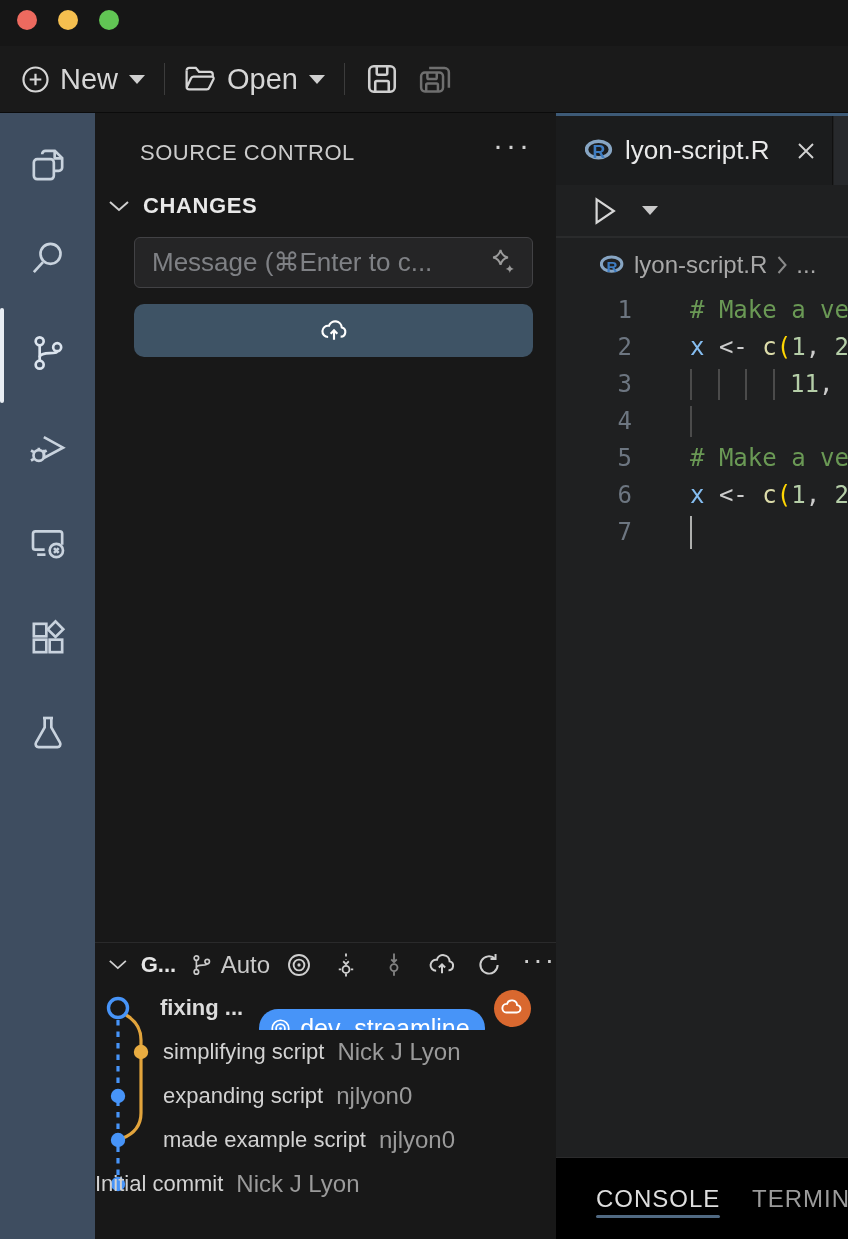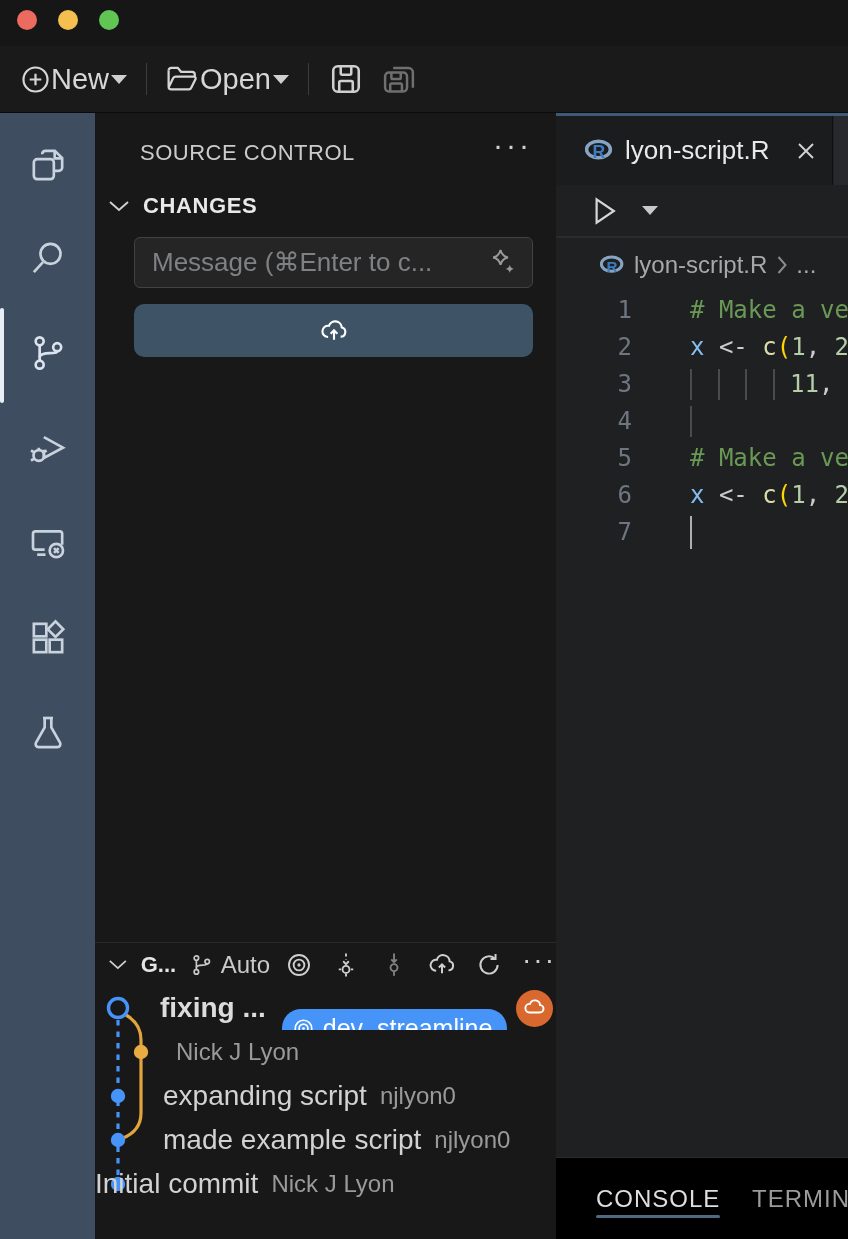--- a/index.html
+++ b/index.html
@@ -11,21 +11,21 @@
   }
   svg { display:block; }
 
   
   .titlebar { position:absolute; left:0; top:0; width:848px; height:46px; background:#161616; }
   .tl { position:absolute; top:10px; width:20px; height:20px; border-radius:50%; }
 
   
   .toolbar { position:absolute; left:0; top:46px; width:848px; height:67px; background:#1a1a1a;
     border-bottom:1px solid #0b0b0b; display:flex; align-items:center; padding-left:20px; }
-  .tb-item { display:flex; align-items:center; color:#d6d6d6; font-size:29px; cursor:default; }
+  .tb-item { display:flex; align-items:center; gap:9px; color:#d6d6d6; font-size:29px; cursor:default; }
   .tb-sep { width:1px; height:32px; background:#3c3c3c; margin:0 19px; }
   .caret { width:0; height:0; border-left:8px solid transparent; border-right:8px solid transparent;
     border-top:9px solid #cfcfcf; margin-left:2px; }
   .tb-icon-btn { margin-right:16px; }
 
   
   .main-border { position:absolute; left:0; top:113px; width:848px; height:1px; background:#262626; }
 
   
   .activitybar { position:absolute; left:0; top:113px; width:95px; height:1126px; background:#3e4d60; }
@@ -48,21 +48,21 @@
   
   .graph-header { position:absolute; left:0; top:829px; width:461px; height:44px; border-top:1px solid #2a2a2b;
     display:flex; align-items:center; }
   .gh-title { font-size:22px; font-weight:700; color:#e5e5e5; margin:0 14px 0 13px; }
   .gh-auto { font-size:24px; color:#c9c9c9; margin:0 14px 0 7px; }
   .gh-action { width:30px; height:30px; margin-right:18px; display:flex; align-items:center; justify-content:center; }
   .gh-more { font-size:28px; letter-spacing:2px; color:#cfcfcf; margin-top:-10px; }
   .graph-svg { position:absolute; left:0; top:873px; }
   .commit-list { position:absolute; left:0; top:873px; width:461px; }
   .commit-row { height:44px; display:flex; align-items:center; overflow:hidden; white-space:nowrap; }
-  .commit-msg { font-size:28px; font-weight:500; color:#d2d2d2; }
+  .commit-msg { font-size:22px; font-weight:500; color:#d2d2d2; }
   .commit-msg.head { font-weight:700; color:#dcdcdc; }
   .commit-author { font-size:24px; color:#9a9a9a; margin-left:13px; }
   .branch-badge { display:inline-flex; align-items:center; gap:8px; height:38px; border-radius:19px;
     background:#4794f8; color:#ffffff; font-size:25px; font-weight:500; padding:0 15px 0 10px; margin-left:16px;margin-top:40px; }
   .remote-dot { width:37px; height:37px; border-radius:50%; background:#d9682f; margin-left:9px;
     display:inline-flex; align-items:center; justify-content:center; flex:0 0 auto; }
 
   
   .editorcol { position:absolute; left:556px; top:113px; width:292px; height:1126px; background:#1f2021; }
   .group-topline { position:absolute; left:0; top:0; width:292px; height:3px; background:#3d5a77; }
@@ -312,20 +312,21 @@
             </svg>
             <span>dev_streamline</span>
           </span>
           <span class="remote-dot" style="background: rgb(217, 104, 47);">
             <svg width="24" height="24" viewBox="0 0 24 24" fill="none" stroke="#ffffff" stroke-width="1.9">
               <path d="M6.4 16.5a4.3 4.3 0 0 1 .6-8.6 5.2 5.2 0 0 1 10.1 1.2 3.6 3.6 0 0 1-.6 7.4z"></path>
             </svg>
           </span>
         </div>
         <div class="commit-row" style="padding-left: 68px;">
+          <span class="commit-msg">simplifying script</span>
           <span class="commit-author">Nick J Lyon</span>
         </div>
         <div class="commit-row" style="padding-left: 68px;">
           <span class="commit-msg">expanding script</span>
           <span class="commit-author">njlyon0</span>
         </div>
         <div class="commit-row" style="padding-left: 68px;">
           <span class="commit-msg">made example script</span>
           <span class="commit-author">njlyon0</span>
         </div>

